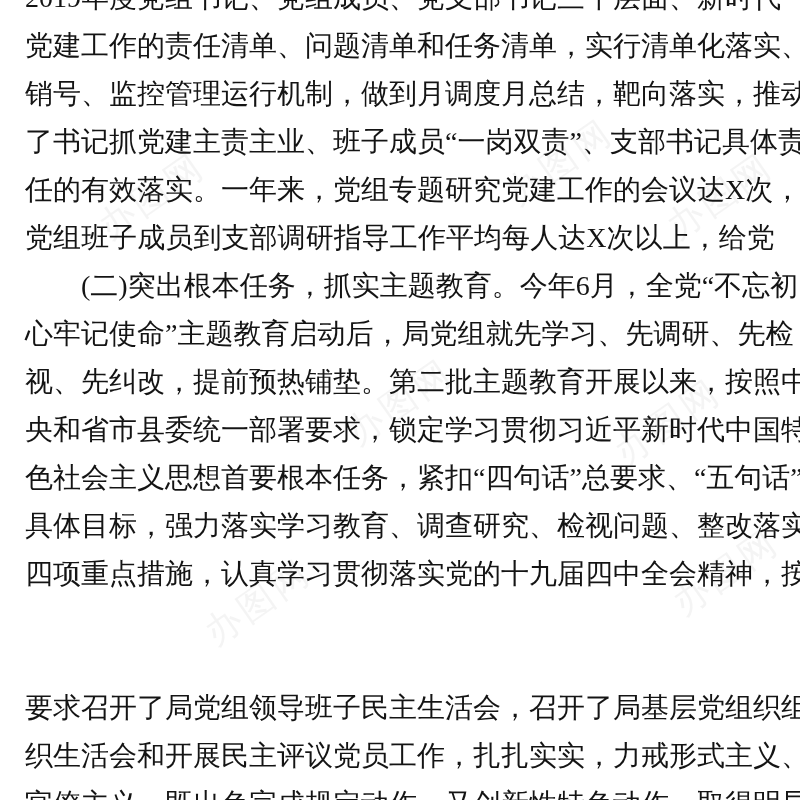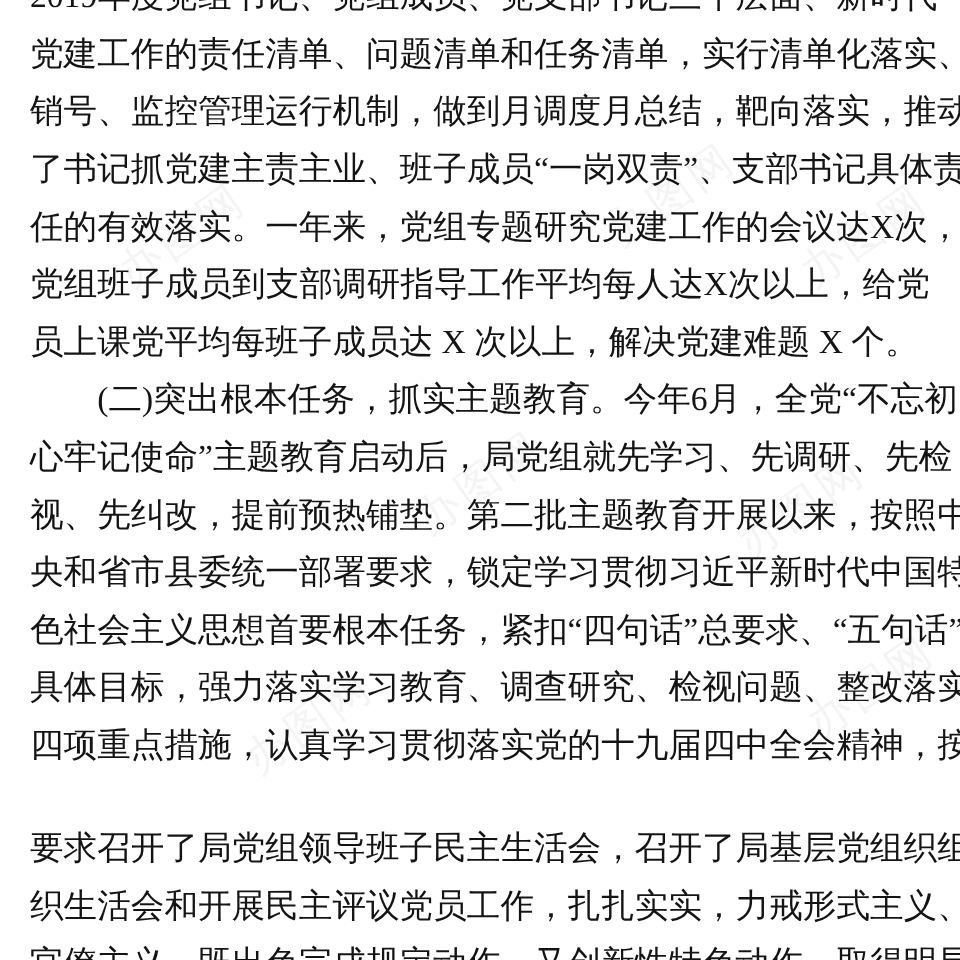--- a/index.html
+++ b/index.html
@@ -240,21 +240,20 @@
         <span>人</span>
         <span>达</span>
         <span>X</span>
         <span>次</span>
         <span>以</span>
         <span>上</span>
         <span>，</span>
         <span>给</span>
         <span>党</span>
       </div>
-      <div class="line">员上课党平均每班子成员达 X 次以上，解决党建难题 X 个。</div>
       <div class="line justify indent">
         <span>(二)</span>
         <span>突</span>
         <span>出</span>
         <span>根</span>
         <span>本</span>
         <span>任</span>
         <span>务</span>
         <span>，</span>
         <span>抓</span>

